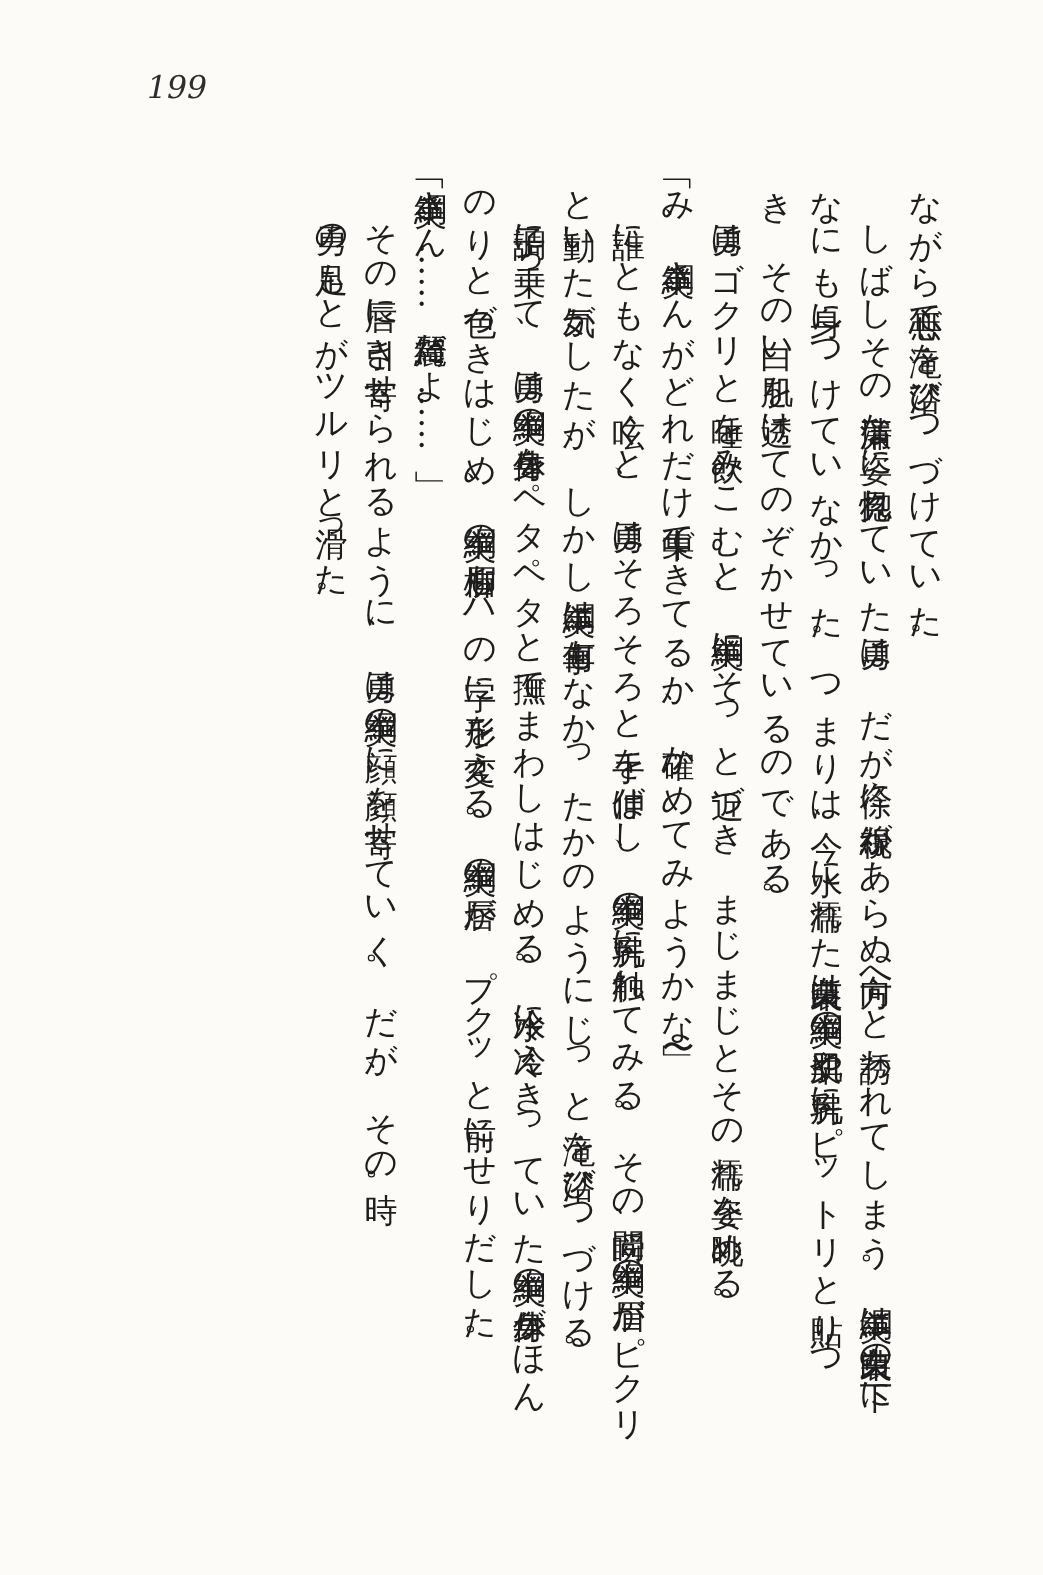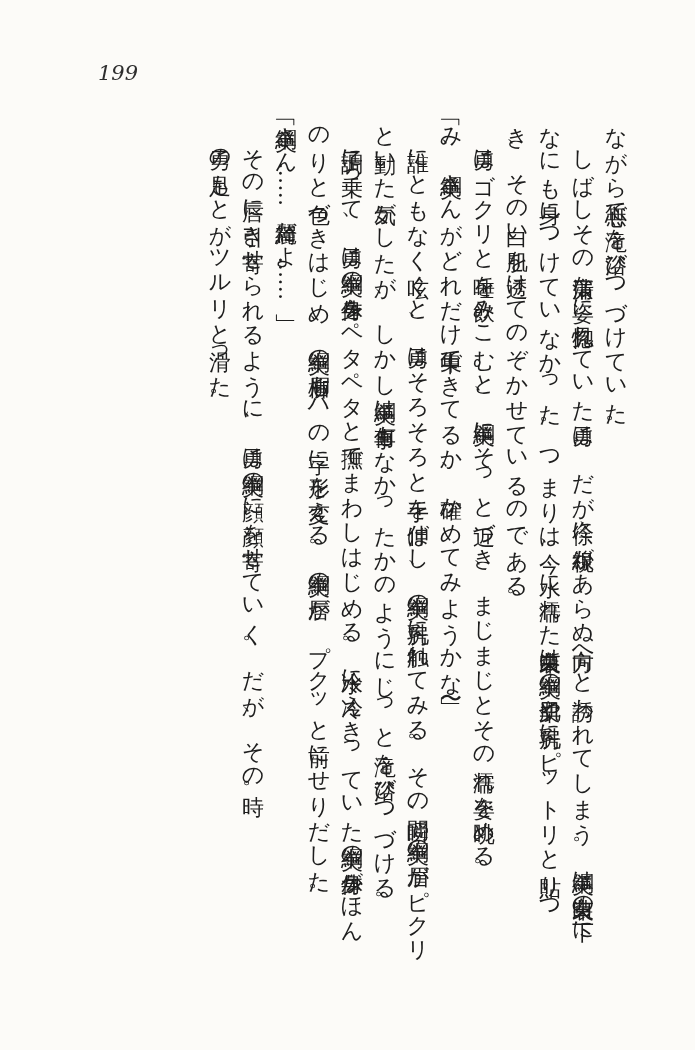--- a/index.html
+++ b/index.html
@@ -13,21 +13,21 @@
     background: #fcfbf8;
     overflow: hidden;
   }
   .page {
     position: absolute;
     inset: 0;
   }
   .page-number {
     position: absolute;
     left: 98px;
-    top: 61px;
+    top: 46px;
     font-family: "DejaVu Serif", "Liberation Serif", serif;
     font-style: italic;
     font-size: 21px;
     color: #2e2e2e;
   }
   .text-block {
     position: absolute;
     top: 112px;
     right: 62px;
     height: 838px;

